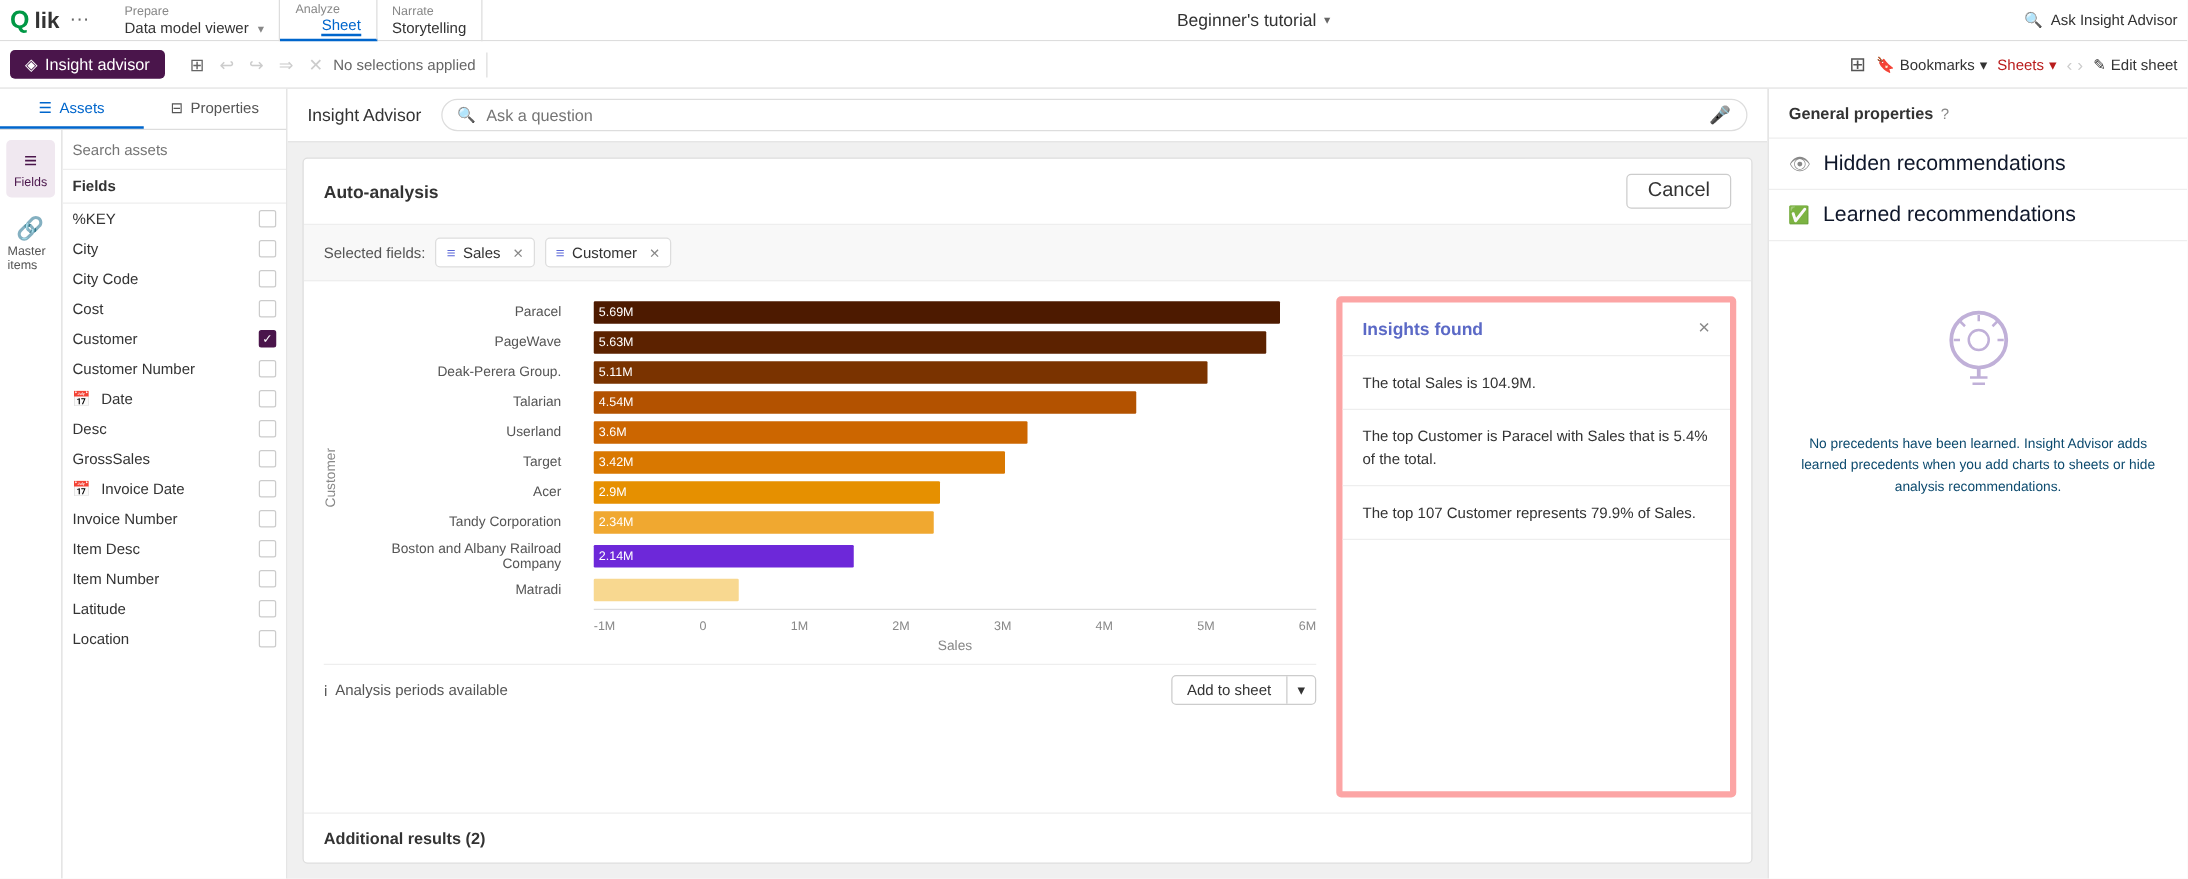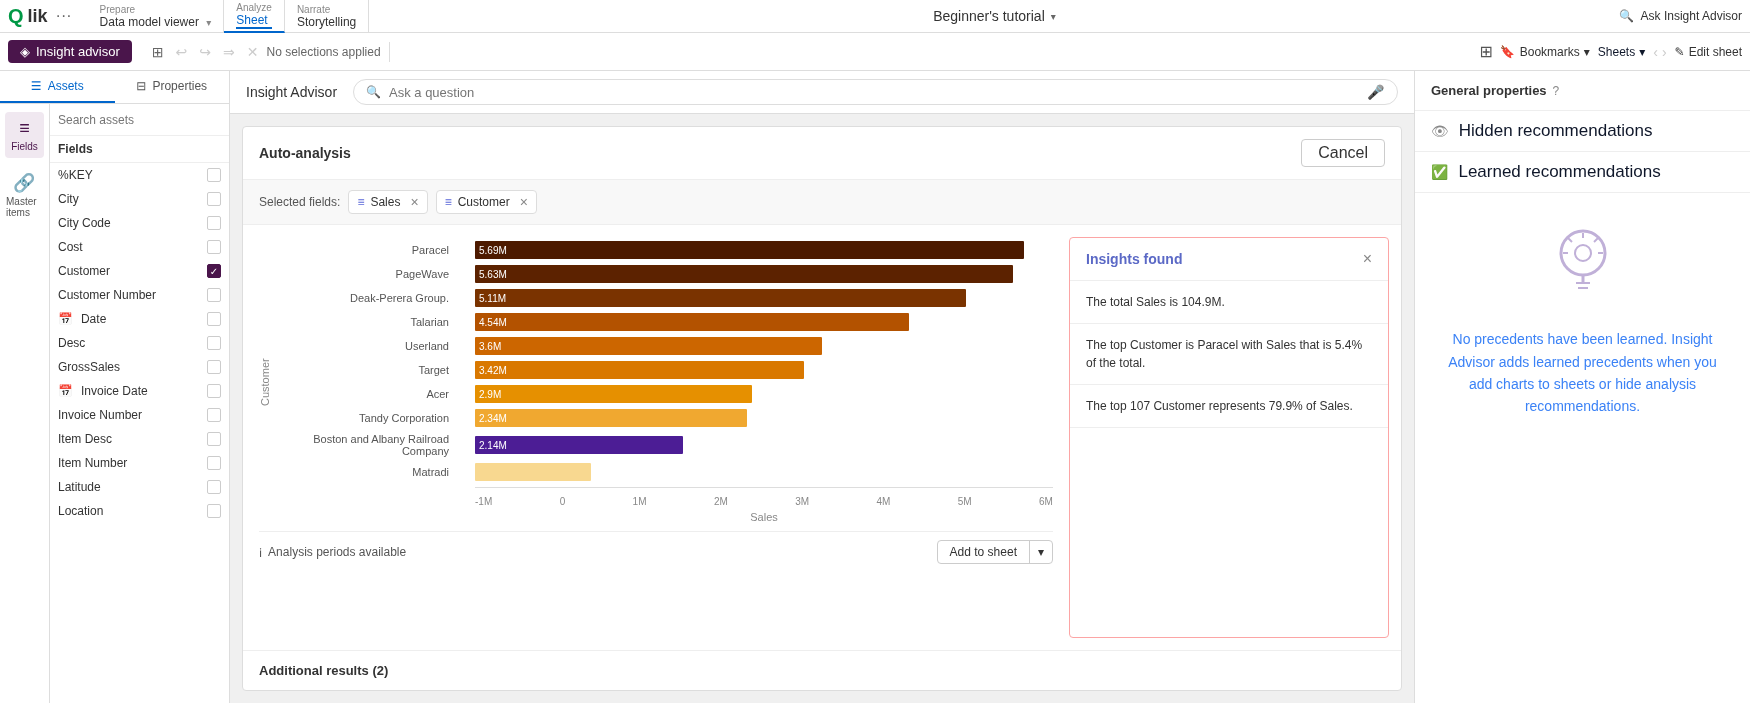--- a/index.html
+++ b/index.html
@@ -23,21 +23,21 @@
 
     
     .toolbar { display: flex; align-items: center; height: 38px; background: #fff; border-bottom: 1px solid #ddd; padding: 0 8px; gap: 8px; }
     .insight-advisor-btn { display: flex; align-items: center; gap: 6px; background: #4a154b; color: #fff; border: none; border-radius: 4px; padding: 4px 12px; cursor: pointer; font-size: 13px; font-weight: 500; }
     .toolbar-icons { display: flex; align-items: center; gap: 4px; padding: 0 8px; border-right: 1px solid #ddd; }
     .toolbar-icon-btn { background: none; border: none; cursor: pointer; color: #666; font-size: 14px; padding: 2px 4px; }
     .toolbar-icon-btn.disabled { color: #ccc; }
     .no-selection { font-size: 12px; color: #666; }
     .toolbar-right { margin-left: auto; display: flex; align-items: center; gap: 8px; }
     .bookmarks-btn { display: flex; align-items: center; gap: 4px; background: none; border: none; cursor: pointer; font-size: 12px; color: #333; }
-    .sheets-btn { display: flex; align-items: flex-end; gap: 4px; background: none; border: none; cursor: pointer; font-size: 12px; color: #0f172a; }
+    .sheets-btn { display: flex; align-items: flex-end; gap: 4px; background: none; border: none; cursor: pointer; font-size: 12px; color: #b91c1c; }
     .edit-sheet-btn { display: flex; align-items: center; gap: 4px; background: none; border: none; cursor: pointer; font-size: 12px; color: #333; }
     .grid-icon { color: #555; font-size: 16px; }
     .nav-arrows { display: flex; gap: 4px; }
     .nav-arrow-btn { background: none; border: none; cursor: pointer; color: #666; font-size: 14px; }
     .nav-arrow-btn.disabled { color: #ccc; }
 
     
     .main-layout { display: flex; height: calc(703px - 71px); }
 
     
@@ -82,38 +82,38 @@
     .ranking-badge { background: #e8e0f5; color: #6b4c9e; border-radius: 10px; padding: 2px 8px; font-size: 11px; }
     .chart-footer { display: flex; align-items: center; justify-content: space-between; padding: 8px 0; margin-top: 8px; border-top: 1px solid #eee; }
     .analysis-periods { display: flex; align-items: center; gap: 6px; font-size: 12px; color: #555; }
     .add-to-sheet-btn { display: flex; align-items: center; background: #fff; border: 1px solid #ccc; border-radius: 4px; font-size: 12px; cursor: pointer; }
     .add-to-sheet-main { padding: 4px 12px; border-right: 1px solid #ccc; }
     .add-to-sheet-arrow { padding: 4px 8px; }
     .additional-results { padding: 12px 16px; border-top: 1px solid #eee; }
     .additional-results-title { font-size: 13px; font-weight: 600; color: #333; }
 
     
-    .insights-found-panel { width: 320px; background: #fff; border-radius: 4px; border: 1px solid #fca5a5; display: flex; flex-direction: column; overflow: hidden; flex-shrink: 0; }
+    .insights-found-panel { width: 320px; background: #fff; border-radius: 4px; border: 5px solid #fca5a5; display: flex; flex-direction: column; overflow: hidden; flex-shrink: 0; }
     .insights-found-header { display: flex; align-items: center; justify-content: space-between; padding: 12px 16px; border-bottom: 1px solid #eee; }
     .insights-found-title { font-size: 14px; font-weight: 600; color: #5b69c6; }
     .insights-close-btn { background: none; border: none; cursor: pointer; color: #888; font-size: 16px; }
     .insight-item { padding: 12px 16px; border-bottom: 1px solid #eee; font-size: 12px; color: #333; line-height: 1.5; }
 
     
     .right-panel { width: 336px; background: #fff; border-left: 1px solid #ddd; display: flex; flex-direction: column; flex-shrink: 0; overflow: hidden; }
     .right-panel-header { display: flex; align-items: center; gap: 6px; padding: 12px 16px; border-bottom: 1px solid #eee; }
     .right-panel-title { font-size: 13px; font-weight: 600; color: #333; }
     .right-panel-help { color: #888; font-size: 12px; cursor: pointer; }
     .right-panel-item { display: flex; align-items: center; gap: 10px; padding: 10px 16px; border-bottom: 1px solid #eee; cursor: pointer; }
     .right-panel-item-icon { font-size: 14px; color: #888; }
     .right-panel-item-icon.checked { color: #4a154b; }
     .right-panel-item-label { font-size: 17px; color: #0f172a; }
     .no-precedents-area { display: flex; flex-direction: column; align-items: center; justify-content: center; height: 250px; padding: 24px; }
     .lightbulb-icon { font-size: 60px; color: #c0b0d8; margin-bottom: 16px; }
-    .no-precedents-text { font-size: 14px; color: #3b82f6; text-align: center; line-height: 1.6; }
+    .no-precedents-text { font-size: 11px; color: #0c4a6e; text-align: center; line-height: 1.6; }
 
     
     .bar-chart { width: 100%; }
     .bar-row { display: flex; align-items: center; margin-bottom: 6px; }
     .bar-label { width: 200px; text-align: right; font-size: 11px; color: #555; padding-right: 26px; flex-shrink: 0; }
     .bar-container { flex: 1; display: flex; align-items: center; position: relative; }
     .bar-fill { height: 18px; border-radius: 1px; display: flex; align-items: center; }
     .bar-value { font-size: 10px; color: #fff; padding-left: 4px; white-space: nowrap; }
     .axis-line { border-top: 1px solid #ddd; margin: 4px 0 8px 200px; }
     .axis-labels { display: flex; justify-content: space-between; padding-left: 200px; font-size: 10px; color: #888; }
@@ -131,21 +131,21 @@
   <div class="nav-dots">···</div>
   <div class="nav-section">
     <span class="nav-label">Prepare</span>
     <span class="nav-title">
       <span>Data model viewer</span>
       <span class="nav-arrow">▾</span>
     </span>
   </div>
   <div class="nav-section active" style="border-bottom: 2px solid #0066cc; position:relative;">
     <span class="nav-label">Analyze</span>
-    <span class="nav-title" style="color:#0066cc;">Sheet</span>
+    <span class="nav-title" style="color:#0066cc;margin-left:21px;">Sheet</span>
   </div>
   <div class="nav-section">
     <span class="nav-label">Narrate</span>
     <span class="nav-title">Storytelling</span>
   </div>
   <div class="nav-center">
     <span>Beginner's tutorial</span>
     <span class="dropdown-arrow">▾</span>
   </div>
   <div class="nav-right">
@@ -398,21 +398,21 @@
       <span class="bar-label">Tandy Corporation</span>
       <div class="bar-container">
         <div class="bar-fill" style="width:47%; background:#f0a830;">
           <span class="bar-value">2.34M</span>
         </div>
       </div>
     </div>
                     <div class="bar-row">
       <span class="bar-label">Boston and Albany Railroad Company</span>
       <div class="bar-container">
-        <div class="bar-fill" style="width:36%; background:#4c1d95;">
+        <div class="bar-fill" style="width:36%; background:#6d28d9;">
           <span class="bar-value">2.14M</span>
         </div>
       </div>
     </div>
                     <div class="bar-row">
       <span class="bar-label">Matradi</span>
       <div class="bar-container">
         <div class="bar-fill" style="width:20%; background:#f8d890;">
           <span class="bar-value"></span>
         </div>

